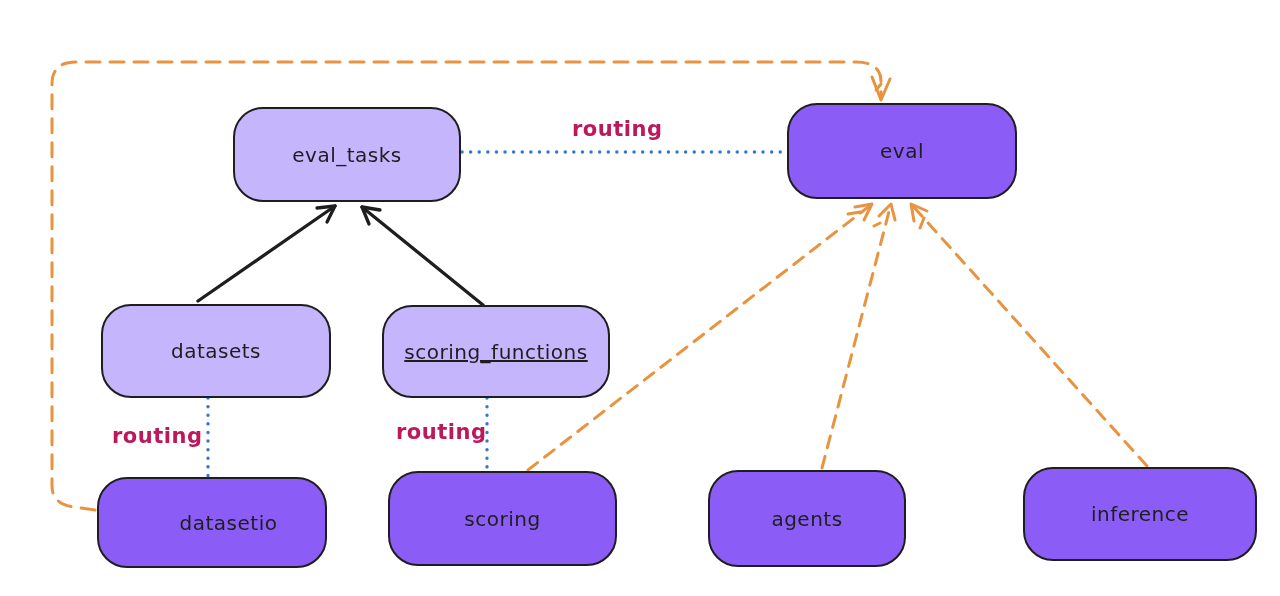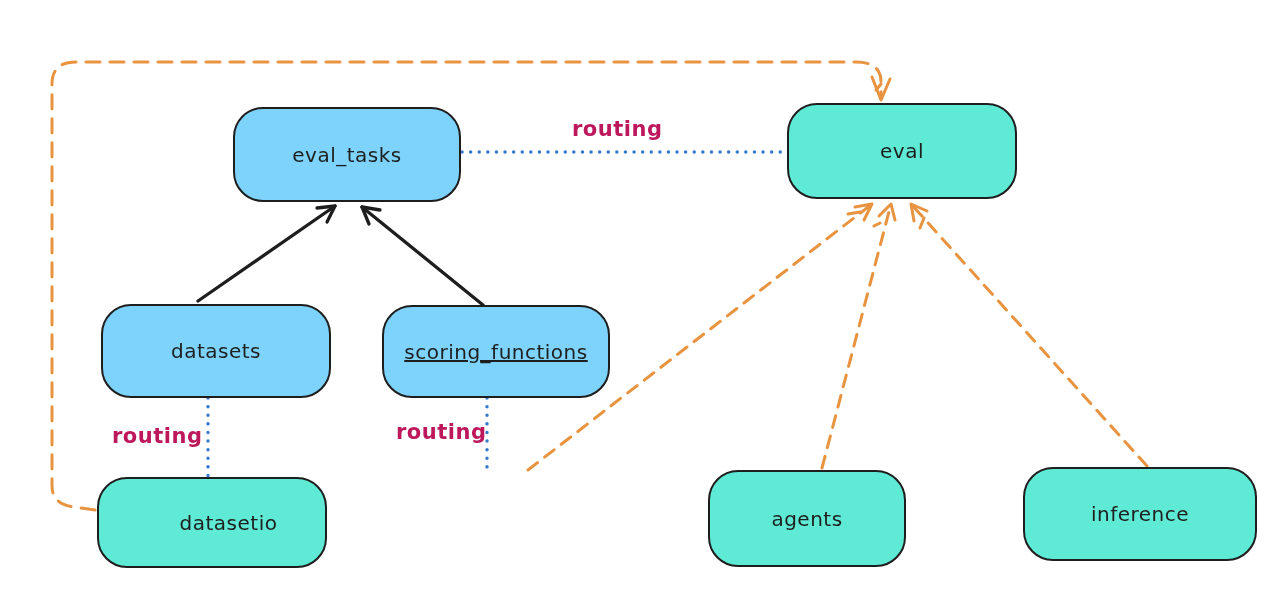--- a/index.html
+++ b/index.html
@@ -27,22 +27,22 @@
     box-sizing: border-box;
     border: 2.5px solid #1e1e1e;
     border-radius: 30px;
     display: flex;
     align-items: center;
     justify-content: center;
     font-size: 20px;
     color: #1e1e1e;
     letter-spacing: 0.5px;
   }
-  .node.blue  { background: #7dd3fc; }
-  .node.green { background: #5eead4; }
+  .node.blue  { background: #c4b5fd; }
+  .node.green { background: #8b5cf6; }
   .edge-label {
     position: absolute;
     width: 90px;
     text-align: center;
     font-size: 21px;
     font-weight: 600;
     color: #be185d;
     letter-spacing: 0.5px;
   }
 </style>
@@ -107,20 +107,23 @@
   </div>
 
   <div class="node blue" style="left:382px; top:305px; width:228px; height:93px;text-decoration:underline;">
     <span>scoring_functions</span>
   </div>
 
   <div class="node green" style="left:97px; top:477px; width:230px; height:91px;padding-left:33px;">
     <span>datasetio</span>
   </div>
 
+  <div class="node green" style="left:388px; top:471px; width:229px; height:95px;">
+    <span>scoring</span>
+  </div>
 
   <div class="node green" style="left:708px; top:470px; width:198px; height:97px;">
     <span>agents</span>
   </div>
 
   <div class="node green" style="left:1023px; top:467px; width:234px; height:94px;">
     <span>inference</span>
   </div>
 
   <div class="edge-label" style="left:572px; top:117px;">routing</div>

